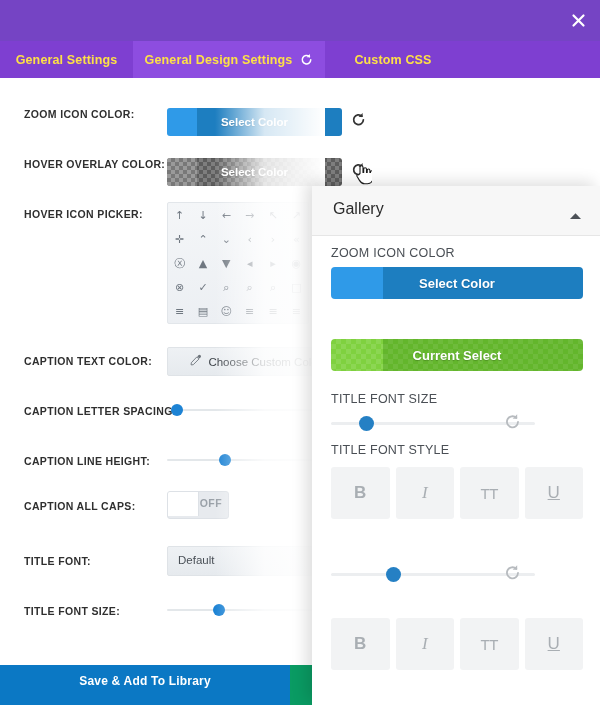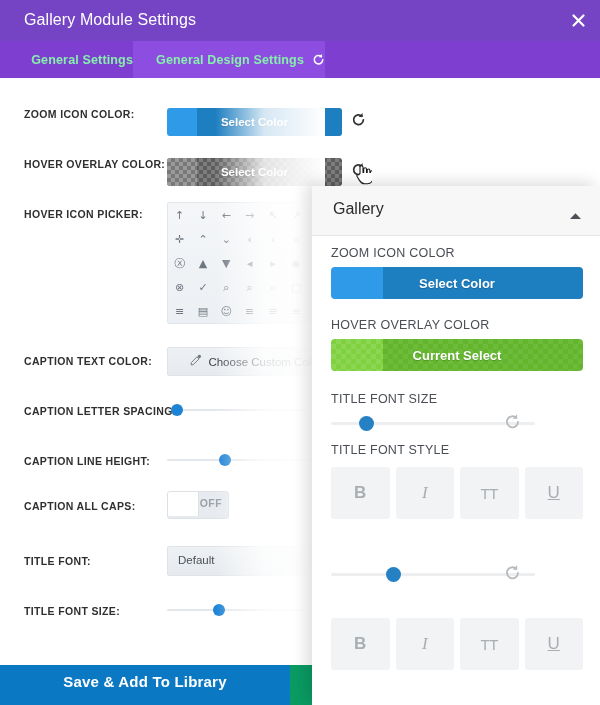--- a/index.html
+++ b/index.html
@@ -26,22 +26,22 @@
     cursor:pointer;
   }
   .close-btn svg{position:absolute;left:13px;top:13px;}
 
   .tabbar{
     position:absolute;left:0;top:41px;width:600px;height:37px;
     background:#7e3fd1;
   }
   .tab{
     position:absolute;top:0;height:37px;
-    display:flex;align-items:center;justify-content:flex-end;
-    color:#86efac;font-size:12.5px;font-weight:bold;cursor:pointer;
+    display:flex;align-items:center;justify-content:center;
+    color:#fde047;font-size:12.5px;font-weight:bold;cursor:pointer;
     letter-spacing:.15px;
   }
   .tab.t1{left:0;width:133px;}
   .tab.t2{left:133px;width:192px;background:#8d4de0;}
   .tab.t3{left:325px;width:136px;}
   .tab .reset-sm{margin-left:8px;display:inline-flex;align-items:center;}
 
   
   .formbody{
     position:absolute;left:0;top:78px;width:600px;height:587px;
@@ -153,21 +153,21 @@
   }
 
   
   .footer{
     position:absolute;left:0;top:665px;width:600px;height:40px;
     background:#0b78c4;overflow:hidden;
   }
   .footer .save{
     position:absolute;left:0;top:0;width:290px;height:32px;
     display:flex;align-items:center;justify-content:center;
-    color:#ffffff;font-size:15px;font-weight:bold;cursor:pointer;letter-spacing:.2px;
+    color:#ffffff;font-size:12px;font-weight:bold;cursor:pointer;letter-spacing:.2px;
   }
   .footer .green{position:absolute;left:290px;top:0;width:22px;height:40px;background:#0a9b63;}
   .footer .rest{position:absolute;left:312px;top:0;right:0;height:40px;background:#ffffff;}
 
   
   .overlay{
     position:absolute;left:312px;top:186px;width:288px;height:519px;
     background:#ffffff;
     box-shadow:-6px -4px 14px rgba(0,0,0,.13);
     overflow:hidden;
@@ -227,21 +227,20 @@
 
   
   .handcursor{position:absolute;left:355px;top:164px;pointer-events:none;}
 </style>
 </head>
 <body>
 
 <div id="modal">
 
   <div class="titlebar">
-    <div class="title">Gallery Module Settings</div>
     <div class="close-btn">
       <span>
         <svg width="15" height="15" viewBox="0 0 15 15">
           <path d="M2.5 2.5 L12.5 12.5 M12.5 2.5 L2.5 12.5" stroke="#ffffff" stroke-width="2.2" stroke-linecap="round"></path>
         </svg>
       </span>
     </div>
   </div>
 
   <div class="tabbar">
@@ -249,20 +248,23 @@
       <span>General Settings</span>
     </div>
     <div class="tab t2">
       <span>General Design Settings</span>
       <span class="reset-sm">
         <svg width="13" height="13" viewBox="0 0 16 16">
           <path d="M13.2 8.3a5.2 5.2 0 1 1-1.6-3.8" fill="none" stroke="#ffffff" stroke-width="1.9" stroke-linecap="round"></path>
           <path d="M12.2 1.2 L12.2 5.3 L8.1 5.3 Z" fill="#ffffff"></path>
         </svg>
       </span>
+    </div>
+    <div class="tab t3">
+      <span>Custom CSS</span>
     </div>
   </div>
 
   <div class="formbody">
 
     <div class="row" style="top:30px;">
       <div class="lbl">ZOOM ICON COLOR:</div>
       <div class="ctl">
         <div class="colorbtn">
           <div class="seg-left blue-l"></div>
@@ -425,21 +427,20 @@
 
     <div class="obody">
 
       <div class="olabel" style="top:11px;">ZOOM ICON COLOR</div>
       <div class="ocolorbtn" style="top:32px;">
         <div class="seg-left blue-l"></div>
         <div class="seg-right blue-r"></div>
         <div class="cap">Select Color</div>
       </div>
 
-      <div class="olabel" style="top:83px;">HOVER OVERLAY COLOR</div>
       <div class="ocolorbtn" style="top:104px;">
         <div class="seg-left green-l2"></div>
         <div class="seg-right green-r"></div>
         <div class="cap">Current Select</div>
       </div>
 
       <div class="olabel" style="top:157px;">TITLE FONT SIZE</div>
       <div class="oslider" style="top:180px;">
         <div class="track"></div>
         <div class="knob" style="left:28px;"></div>

